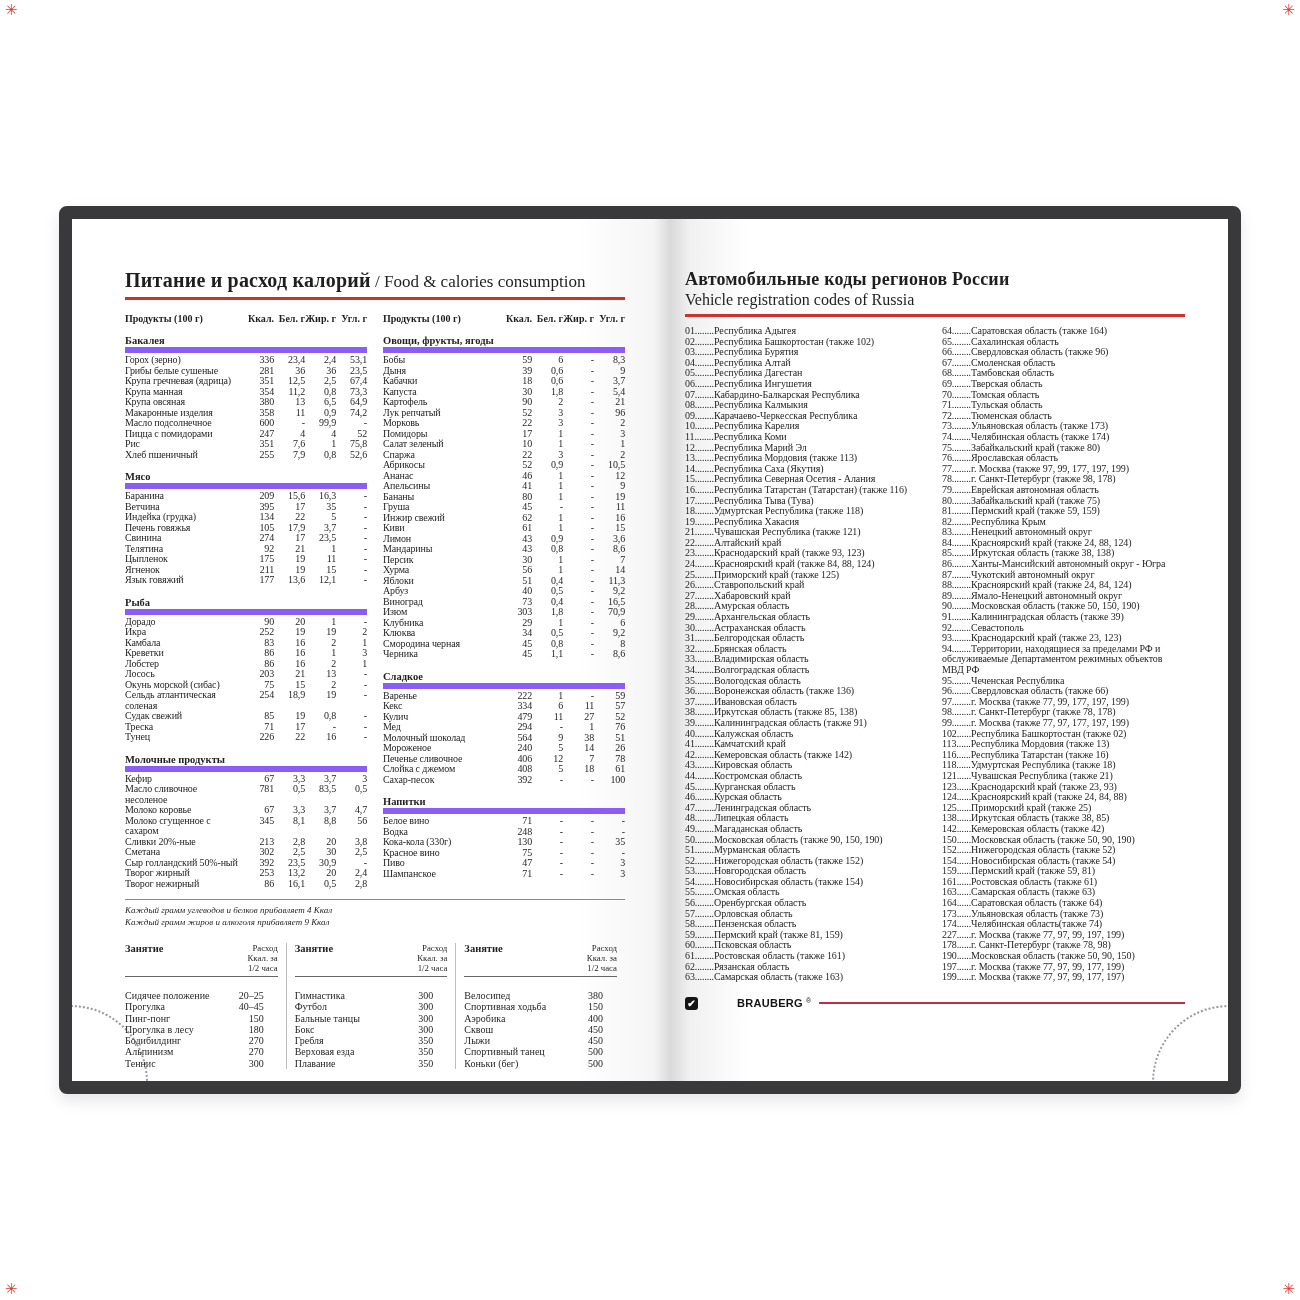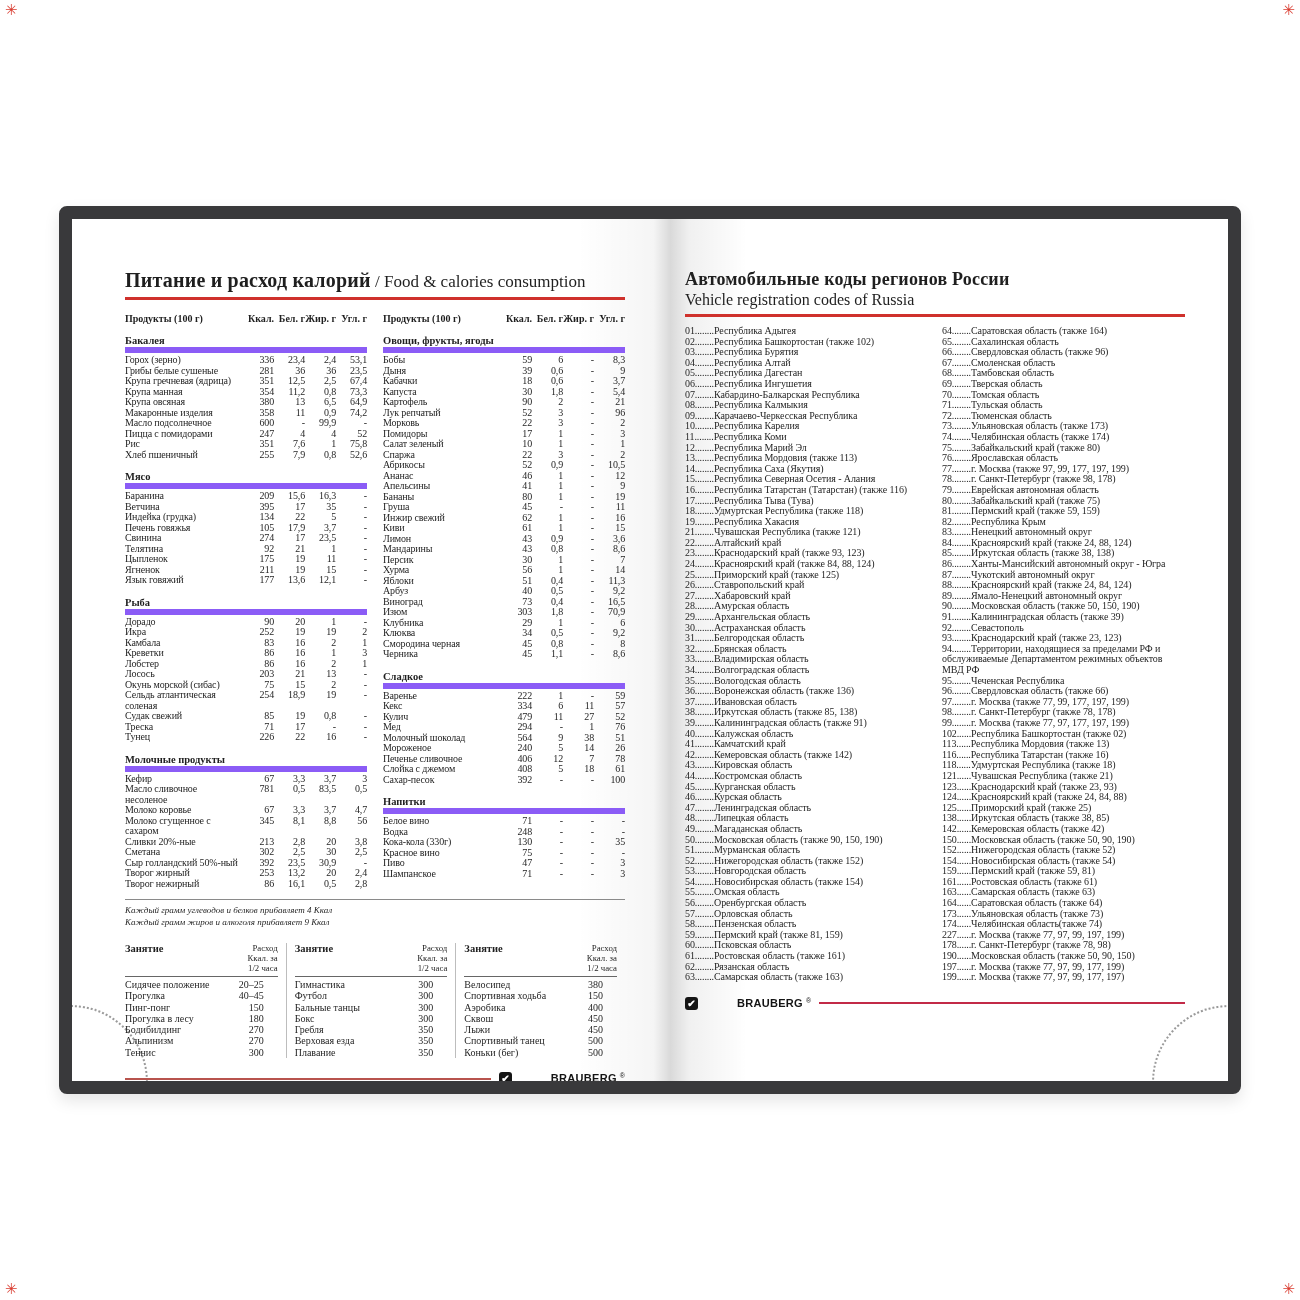--- a/index.html
+++ b/index.html
@@ -49,21 +49,21 @@
   .frow{display:flex;font-size:10px;line-height:10.5px;letter-spacing:-0.15px;}
 
   .thin-rule{height:1px;background:#8a8a8a;margin-top:10px;}
   .footnotes{margin-top:5px;font-style:italic;font-size:9px;line-height:11.5px;}
 
   
   .activity{display:flex;margin-top:15px;}
   .agroup{flex:1;min-width:0;padding:0 8px;}
   .agroup:first-child{padding-left:0;}
   .agroup + .agroup{border-left:1px solid #bdbdbd;}
-  .ahead{display:flex;justify-content:space-between;align-items:flex-start;border-bottom:1px solid #666;padding-bottom:3px;margin-bottom:2px;}
+  .ahead{display:flex;justify-content:space-between;align-items:flex-start;border-bottom:1px solid #666;padding-bottom:3px;margin-bottom:13px;}
   .ahead-label{font-weight:bold;font-size:10.5px;}
   .ahead-value{font-size:8.8px;text-align:right;line-height:10px;}
   .arow{display:flex;font-size:10px;line-height:11.3px;}
   .arow .aname{flex:1;min-width:0;}
   .aval{width:52px;text-align:right;padding-right:14px;flex:none;}
 
   
   .pfoot{display:flex;align-items:center;gap:8px;margin-top:14px;}
   .line{flex:1;height:2px;}
   .line-l{background:#b8534d;}

